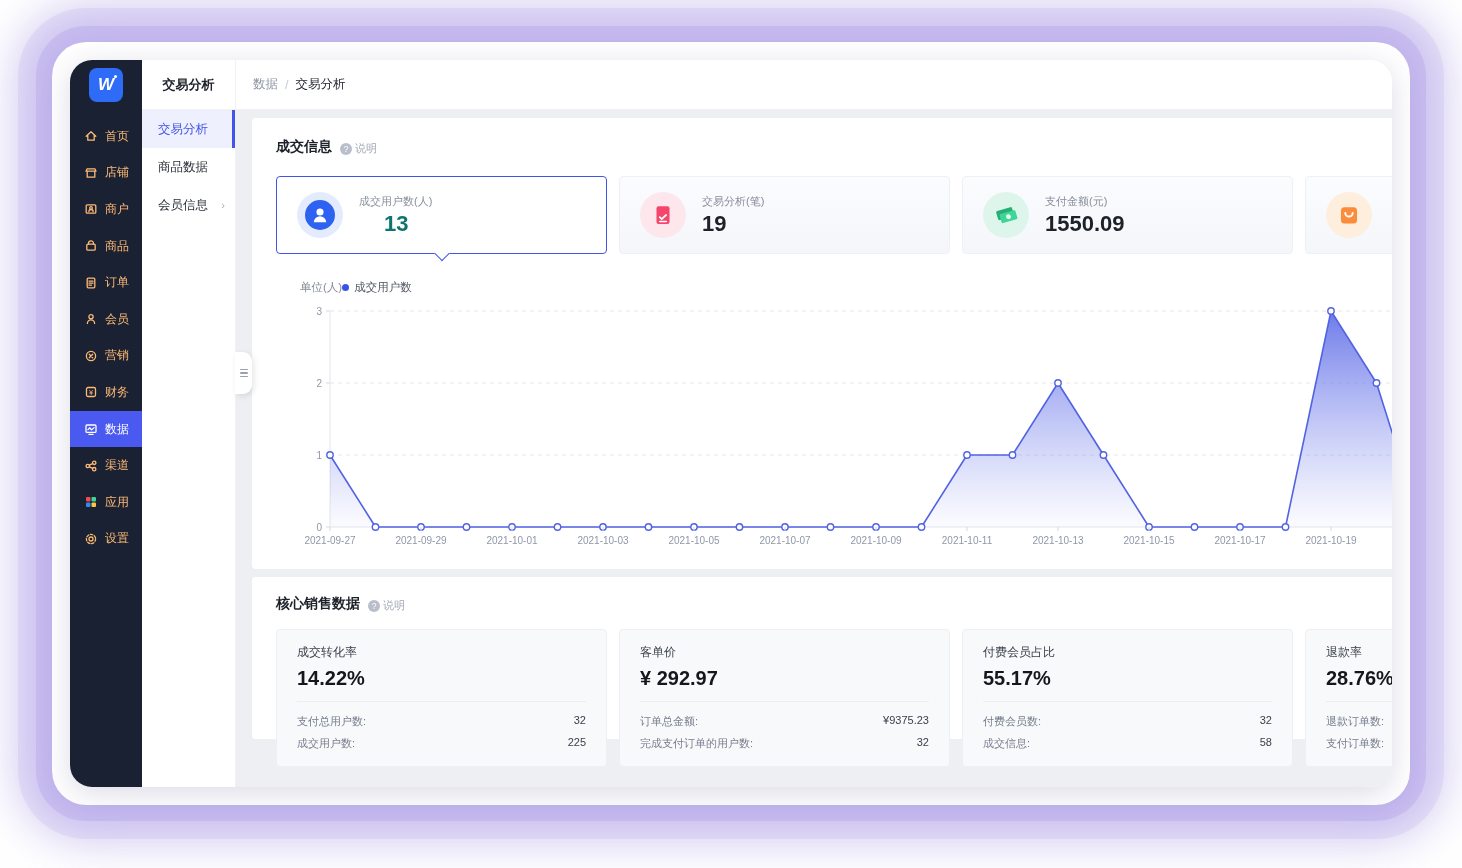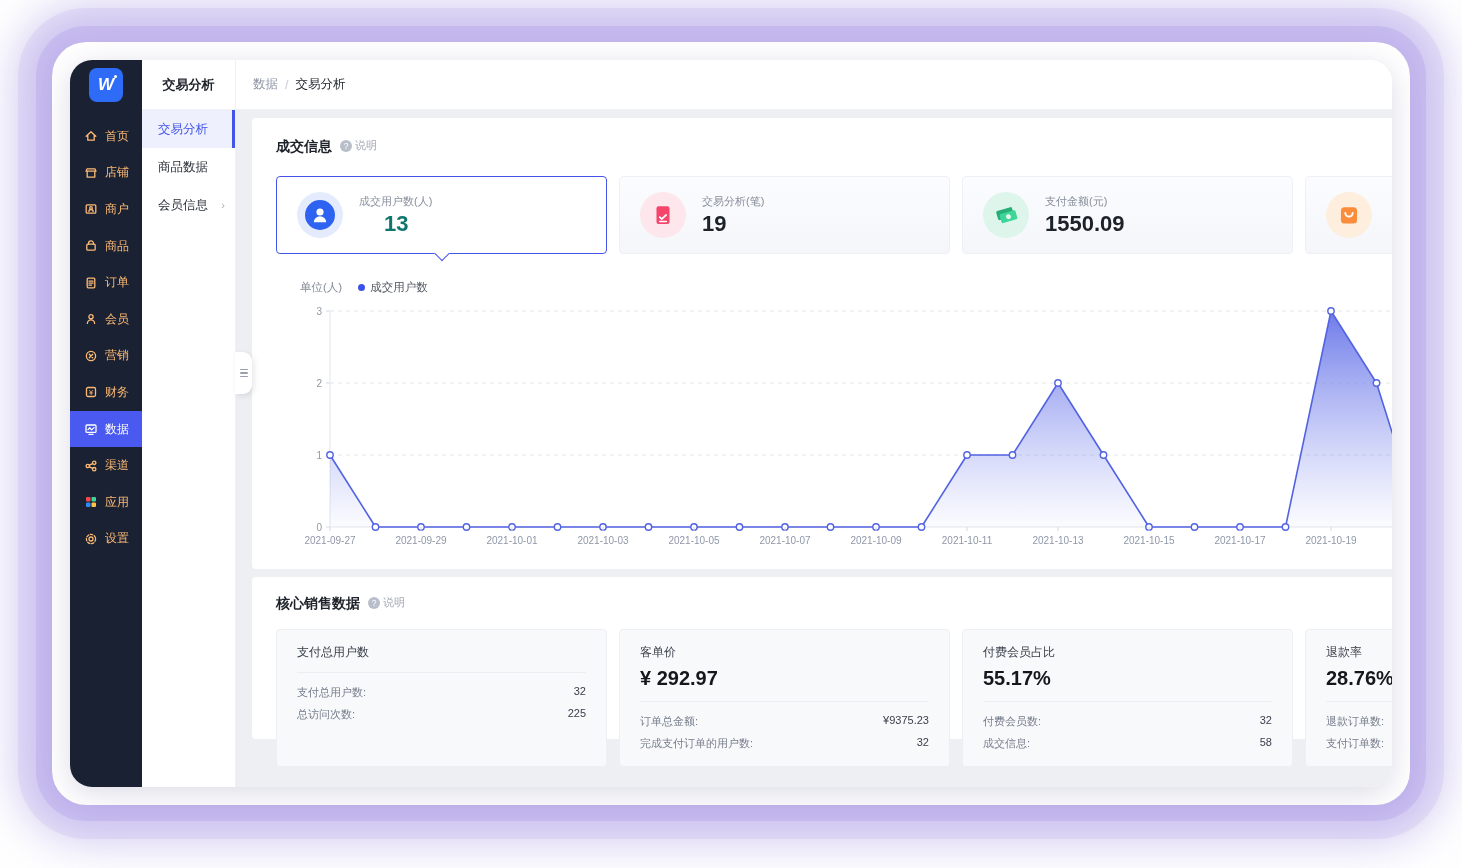--- a/index.html
+++ b/index.html
@@ -48,21 +48,21 @@
             align-items:center; padding-left:17px; font-size:12.5px; }
   .crumb-muted { color:#8d95a4; cursor:pointer; }
   .crumb-sep { color:#c6cbd4; margin:0 7px; }
   .crumb-cur { color:#1d2129; }
 
   .content { flex:1; background:#edeff3; padding:8px 0 0 16px; overflow:hidden; }
   .panel { background:#fff; border-radius:4px; width:1200px; }
   .panel-top { padding:20px 0 18px 24px; }
   .panel-bottom { margin-top:8px; padding:18px 0 20px 24px; height:162px; }
 
-  .sec-head { display:flex; align-items:flex-start; gap:8px; }
+  .sec-head { display:flex; align-items:flex-end; gap:8px; }
   .sec-title { font-size:14px; font-weight:bold; color:#1d2129; }
   .help { display:flex; align-items:center; gap:3px; cursor:pointer; }
   .help .q { width:12px; height:12px; border-radius:50%; background:#b9bfca; color:#fff; font-size:8.5px;
              display:flex; align-items:center; justify-content:center; }
   .help .t { font-size:11px; color:#a2a8b3; }
 
   
   .stat-row { display:flex; gap:12px; margin-top:20px; }
   .stat-card { width:331px; flex:0 0 331px; height:78px; border:1px solid #eef0f5; border-radius:4px;
                background:linear-gradient(180deg,#fbfcfe,#f4f6fa); display:flex; align-items:center;
@@ -70,21 +70,21 @@
   .stat-card.selected { background:#fff; border:1px solid #4454e6; }
   .stat-card.selected::after { content:""; position:absolute; left:50%; bottom:-6px; width:10px; height:10px;
                background:#fff; border-right:1px solid #4454e6; border-bottom:1px solid #4454e6;
                transform:translateX(-50%) rotate(45deg); }
   .stat-ico { width:46px; height:46px; border-radius:50%; display:flex; align-items:center; justify-content:center; }
   .stat-label { font-size:11px; color:#878e9c; }
   .stat-value { font-size:22px; font-weight:600; color:#1d2129; margin-top:2px; }
 
   
   .chart-wrap { margin:26px 24px 0 24px; }
-  .chart-head { display:flex; align-items:center; gap:16px; }
+  .chart-head { display:flex; align-items:center; }
   .unit-label { font-size:11.5px; color:#868d99; }
   .legend-item { display:flex; align-items:center; gap:5px; cursor:pointer; }
   .legend-dot { width:7px; height:7px; border-radius:50%; background:#3b52e8; }
   .legend-text { font-size:11.5px; color:#4e555f; }
   .chart-canvas { display:block; margin-top:4px; }
 
   
   .metric-row { display:flex; gap:12px; margin-top:16px; }
   .metric-card { width:331px; flex:0 0 331px; background:#f8f9fb; border:1px solid #edeff3; border-radius:4px;
                  padding:14px 20px 12px 20px; }
@@ -409,28 +409,29 @@
         <section class="panel panel-bottom">
           <div class="sec-head">
             <span class="sec-title">核心销售数据</span>
             <span class="help">
               <span class="q">?</span>
               <span class="t">说明</span>
             </span>
           </div>
           <div class="metric-row" id="metric-row">
               <div class="metric-card">
-                <div class="metric-title">支付总用户数</div>
+                <div class="metric-title">成交转化率</div>
+                <div class="metric-value">14.22%</div>
                 <div class="metric-div"></div>
                 <div class="metric-line">
                   <span class="k">支付总用户数:</span>
                   <span class="v">32</span>
                 </div>
                 <div class="metric-line">
-                  <span class="k">总访问次数:</span>
+                  <span class="k">成交用户数:</span>
                   <span class="v">225</span>
                 </div>
               </div>
               <div class="metric-card">
                 <div class="metric-title">客单价</div>
                 <div class="metric-value">¥ 292.97</div>
                 <div class="metric-div"></div>
                 <div class="metric-line">
                   <span class="k">订单总金额:</span>
                   <span class="v">¥9375.23</span>

